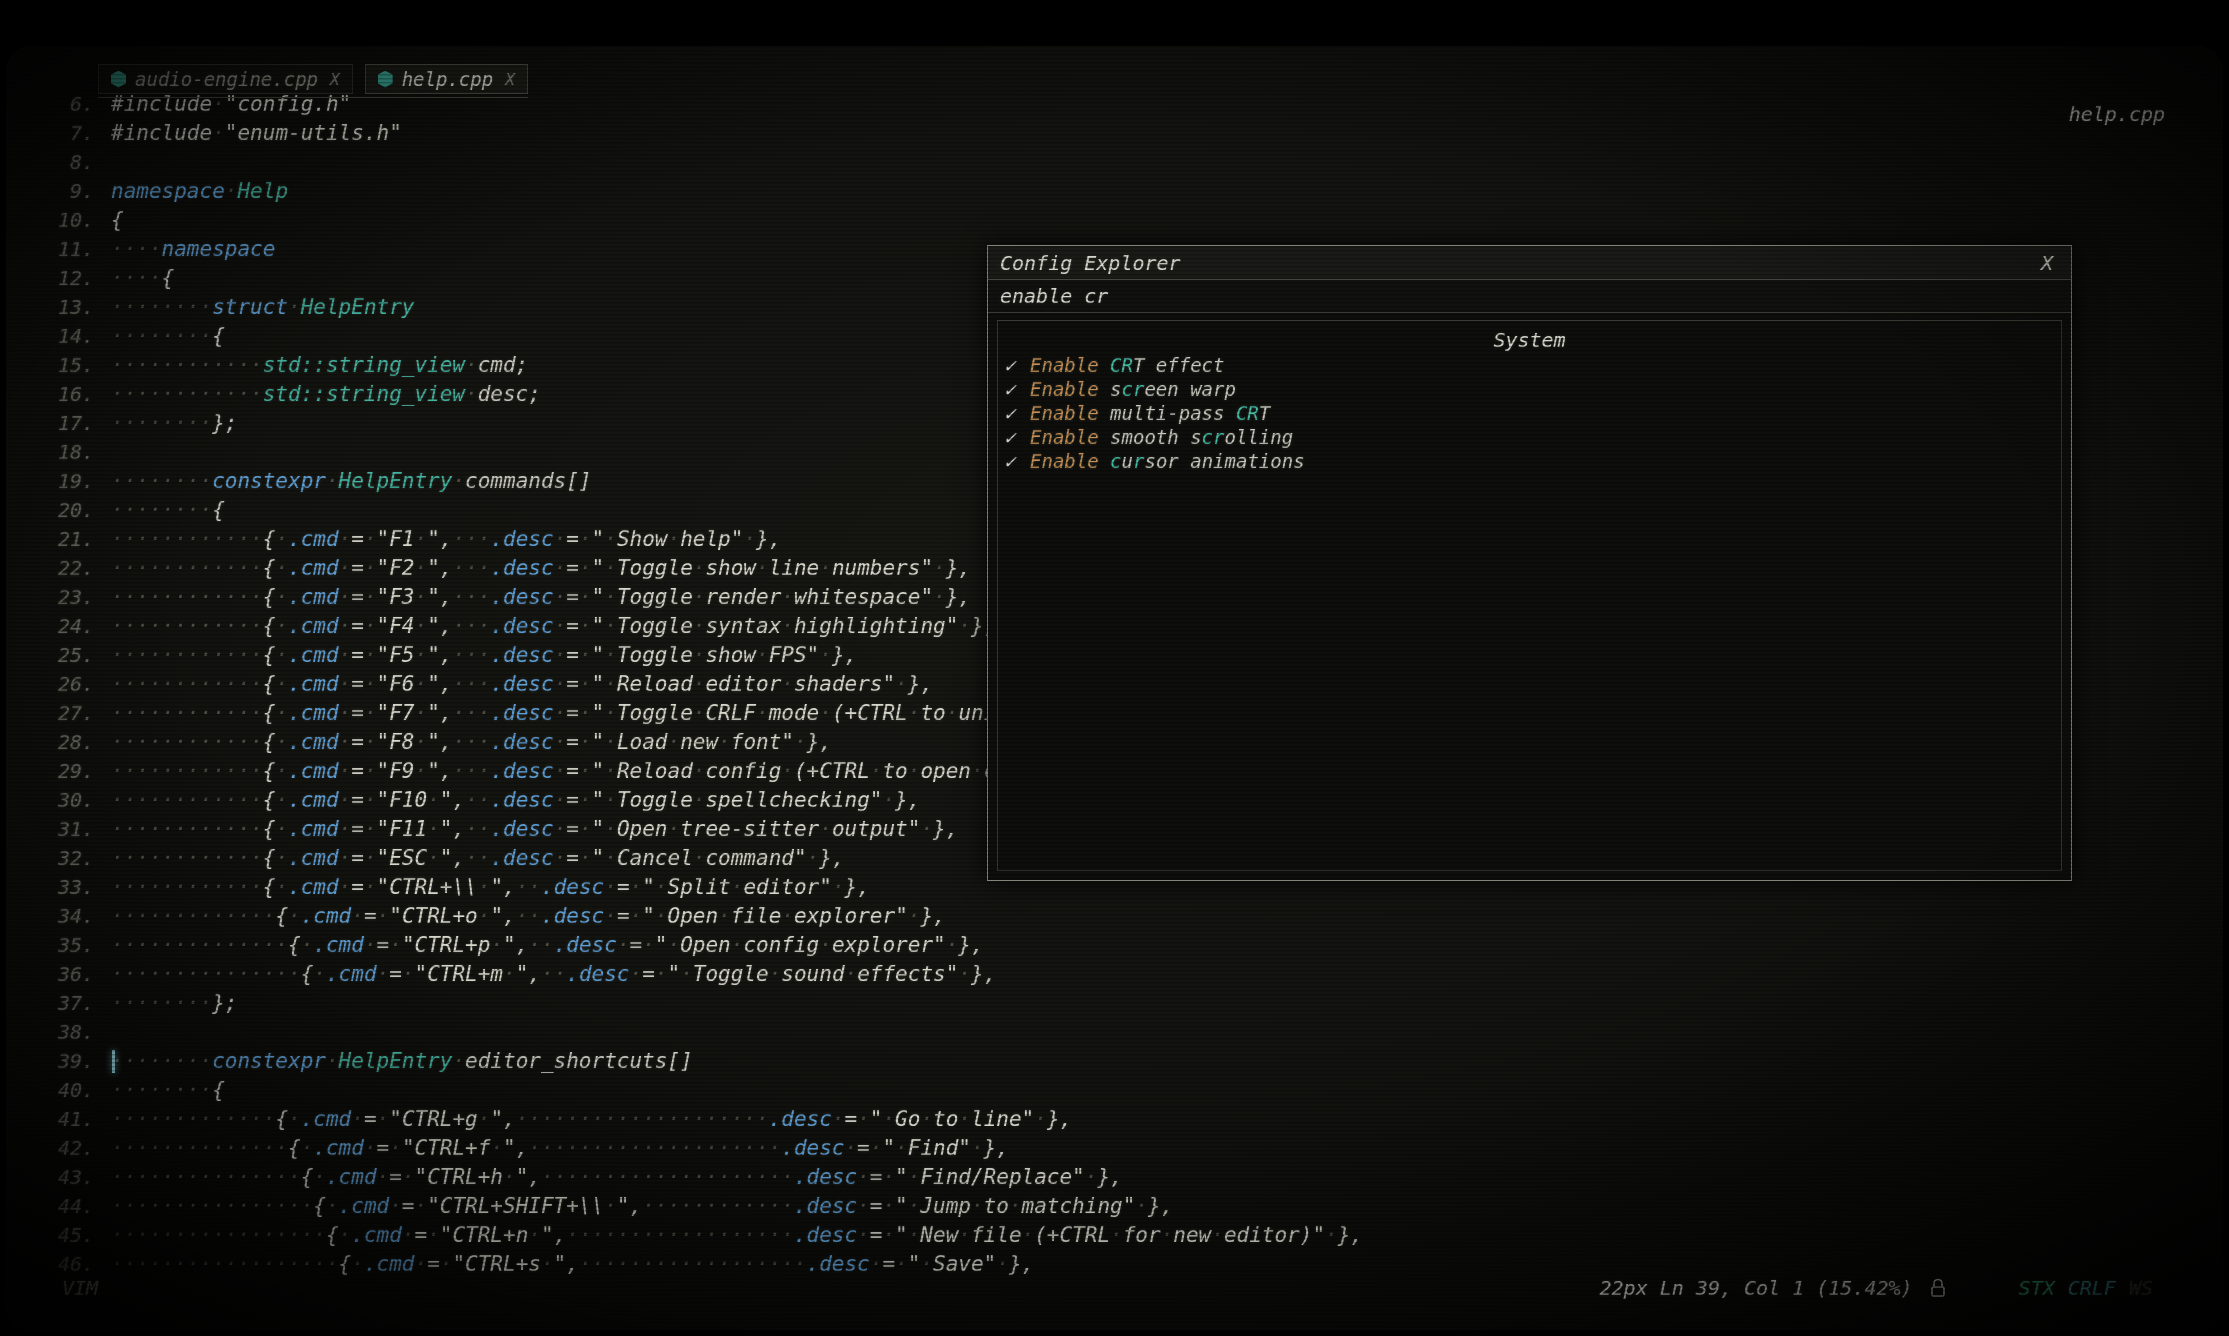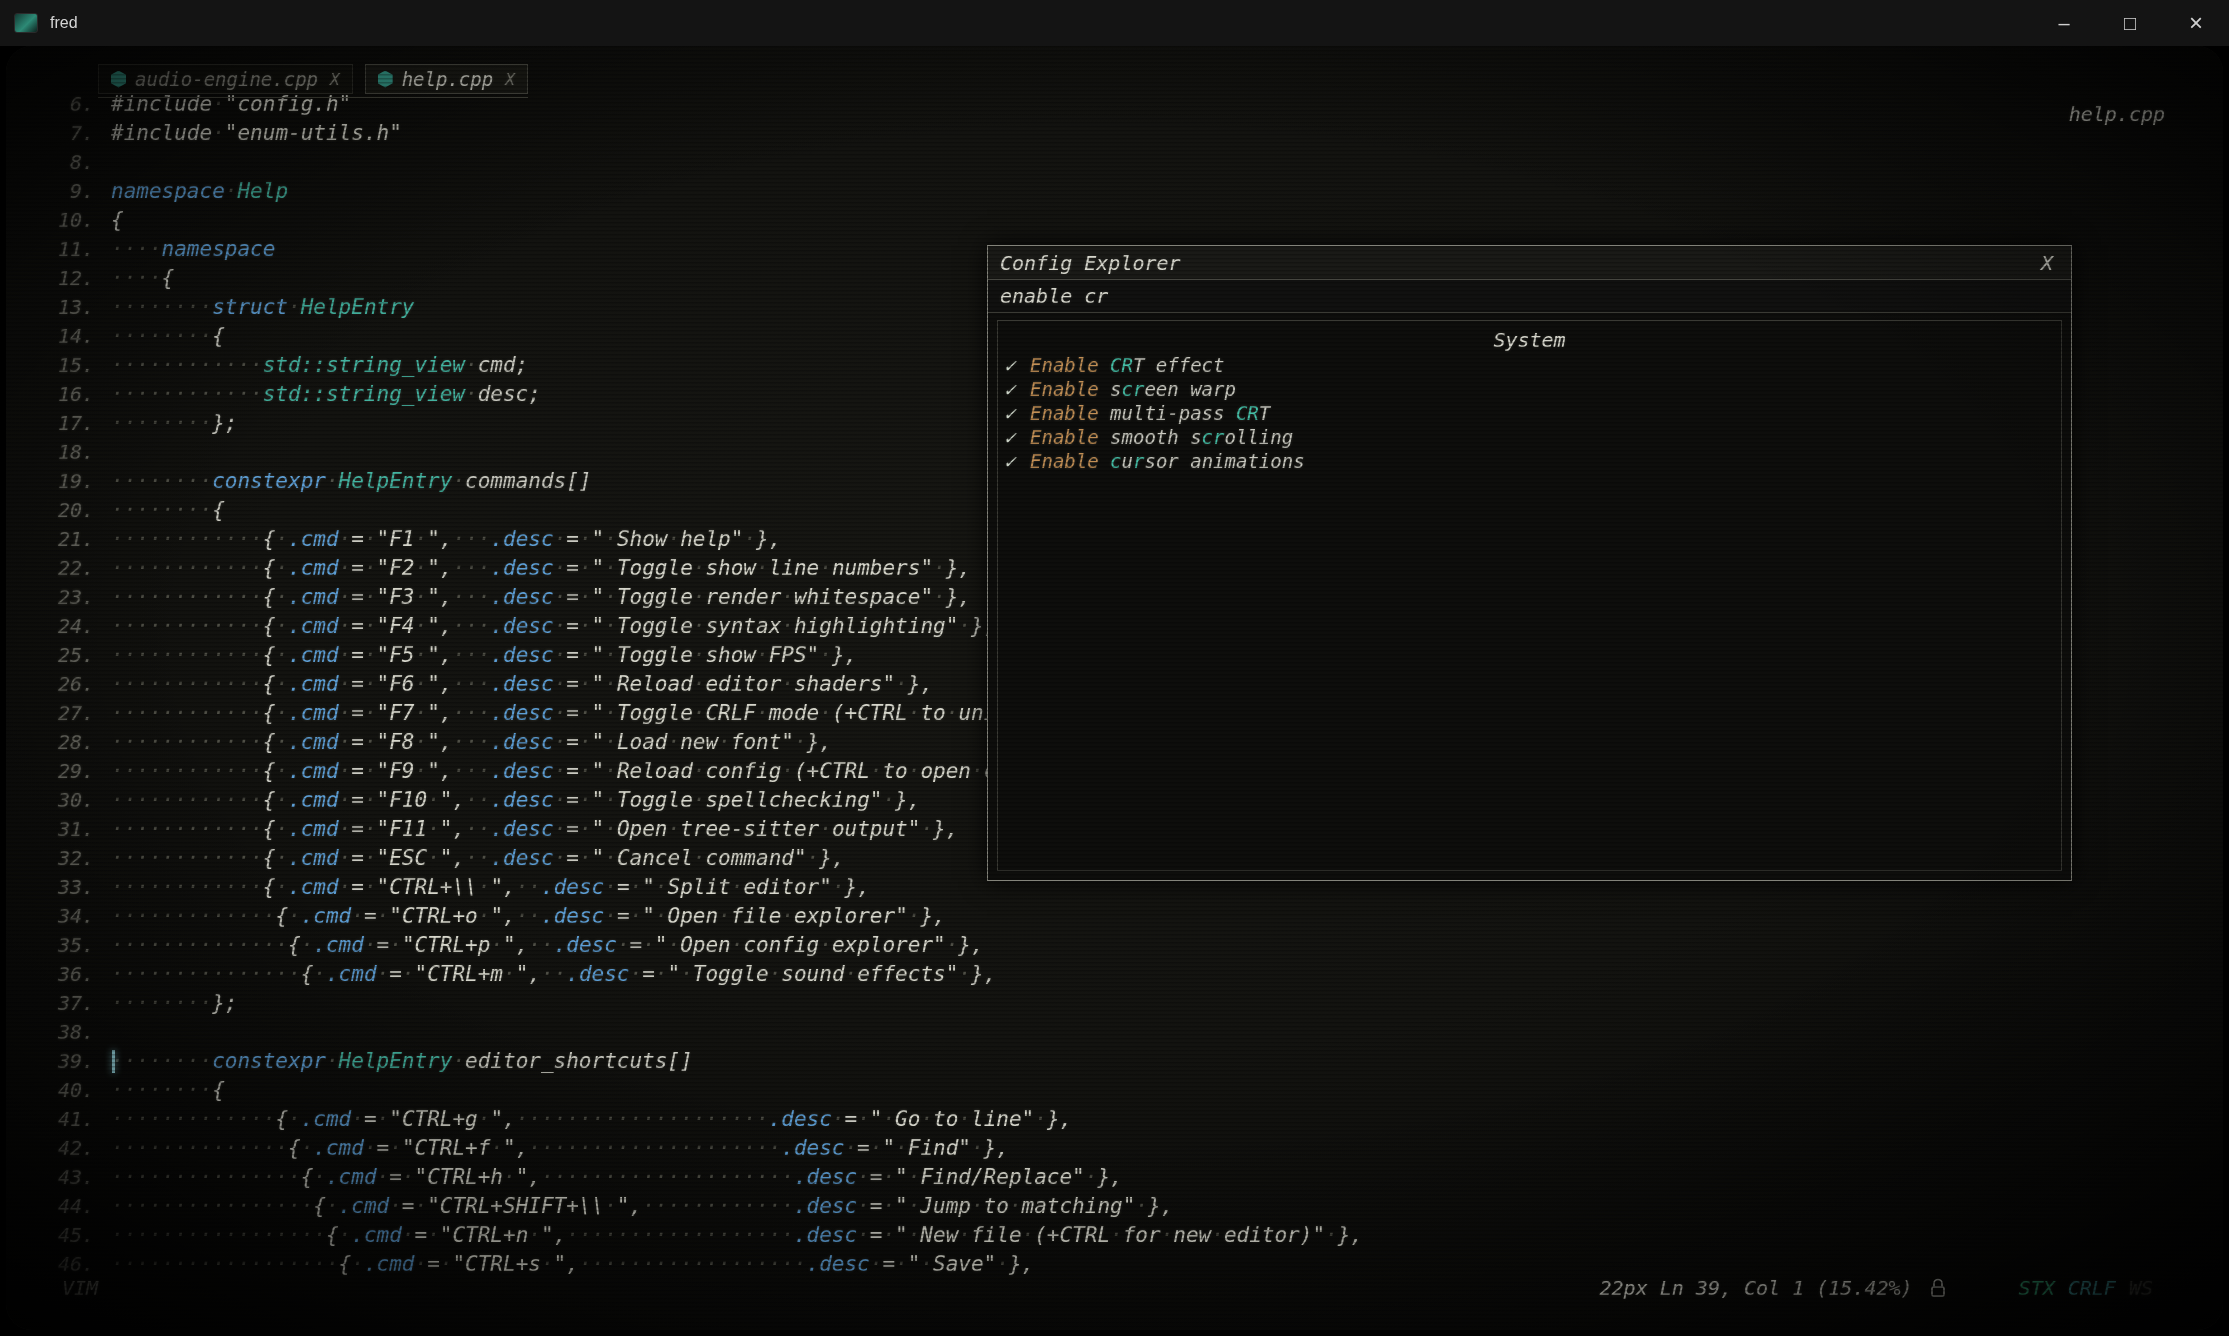--- a/index.html
+++ b/index.html
@@ -63,35 +63,20 @@
   .status-right{margin-left:auto;margin-right:70px;display:flex;align-items:center;gap:16px;}
   .info{color:#d0d0c7;}
   .lock{display:inline-block;}
   .flags{display:flex;gap:13px;margin-left:56px;}
 </style>
 </head>
 <body>
 
 <div class="window">
 
-  <div class="titlebar">
-    <span class="app-icon"></span>
-    <span class="title">fred</span>
-    <div class="win-controls" id="win-controls">
-        <div class="win-btn minimize">
-          <span>–</span>
-        </div>
-        <div class="win-btn maximize">
-          <span>□</span>
-        </div>
-        <div class="win-btn close">
-          <span>×</span>
-        </div>
-      </div>
-  </div>
 
   <div class="screen">
 
     <div class="tabbar" id="tabbar">
         <div class="tab">
           <span class="cpp-icon"></span>
           <span>audio-engine.cpp</span>
           <span class="tab-close">X</span>
         </div>
         <div class="tab active">

